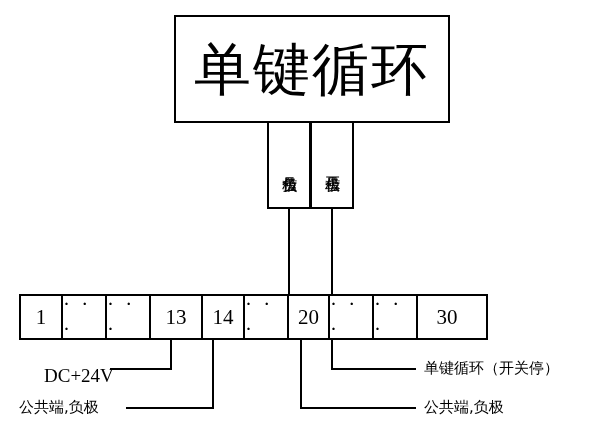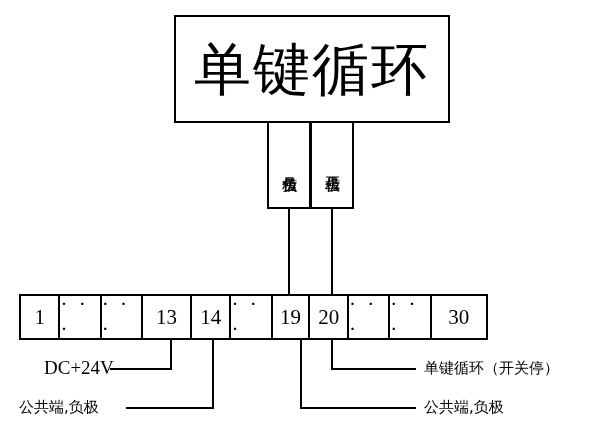--- a/index.html
+++ b/index.html
@@ -108,20 +108,21 @@
     color: #000000;
     white-space: nowrap;
   }
   .label-cn {
     font-family: "DejaVu Sans", "Liberation Sans", sans-serif;
     font-size: 15px;
   }
   .label-en {
     font-family: "Liberation Serif", "DejaVu Serif", serif;
     font-size: 19px;
+    margin-top: 8px;
   }
 </style>
 </head>
 <body>
 
 <div id="canvas">
 
   <div class="box" id="title-box">
     <span id="title-text">单键循环</span>
   </div>
@@ -136,21 +137,20 @@
   <div class="vline" style="left:288px; top:207px; height:89px;"></div>
   <div class="vline" style="left:331px; top:207px; height:89px;"></div>
 
   <div class="box" id="terminal-strip">
     <div class="term-cell" style="width:42px">1</div>
     <div class="term-cell dots" style="width:44px">· · ·</div>
     <div class="term-cell dots" style="width:44px">· · ·</div>
     <div class="term-cell" style="width:52px">13</div>
     <div class="term-cell" style="width:42px">14</div>
     <div class="term-cell dots" style="width:44px">· · ·</div>
-    <div class="term-cell" style="width:40px">19</div>
     <div class="term-cell" style="width:41px">20</div>
     <div class="term-cell dots" style="width:44px">· · ·</div>
     <div class="term-cell dots" style="width:44px">· · ·</div>
     <div class="term-cell" style="width:58px">30</div>
   </div>
 
   <div class="vline" style="left:170px; top:339px; height:31px;"></div>
   <div class="hline" style="left:110px; top:368px; width:62px;"></div>
 
   <div class="vline" style="left:212px; top:339px; height:70px;"></div>

